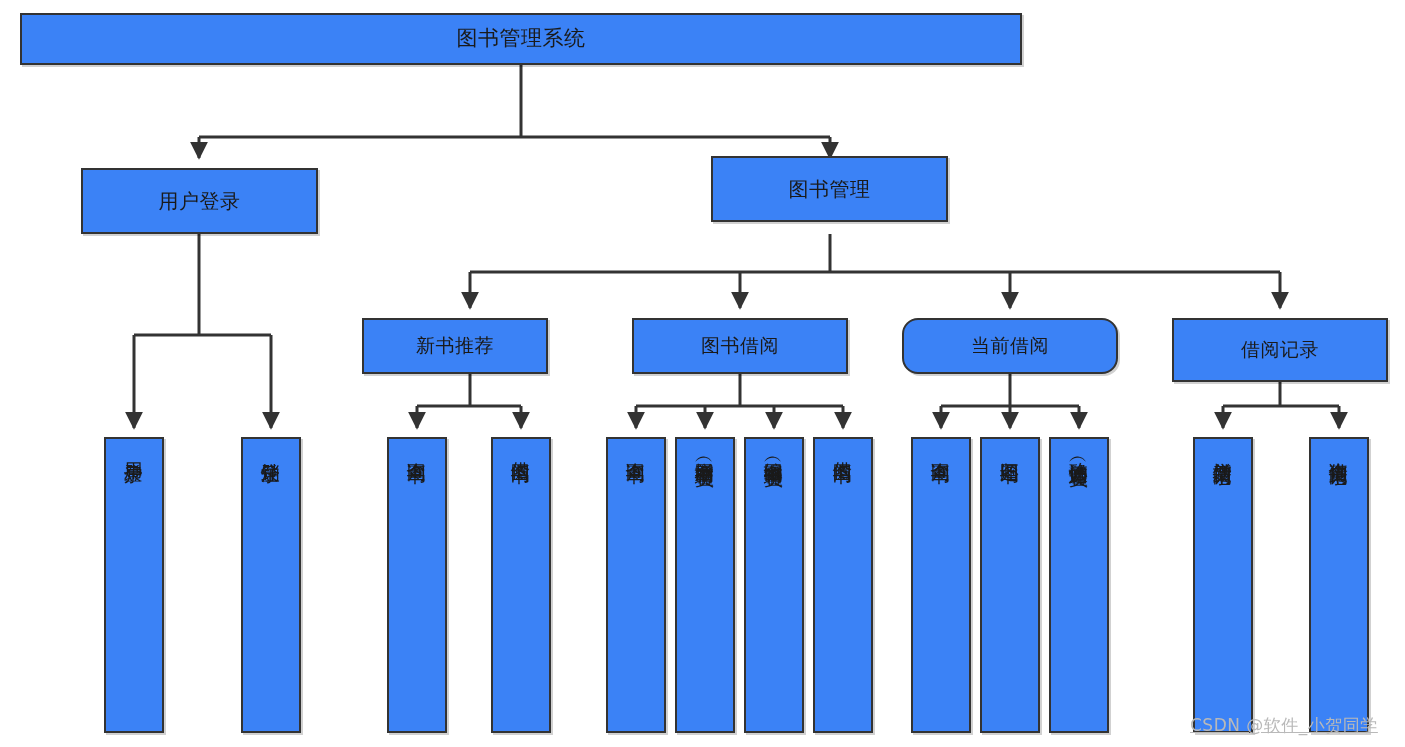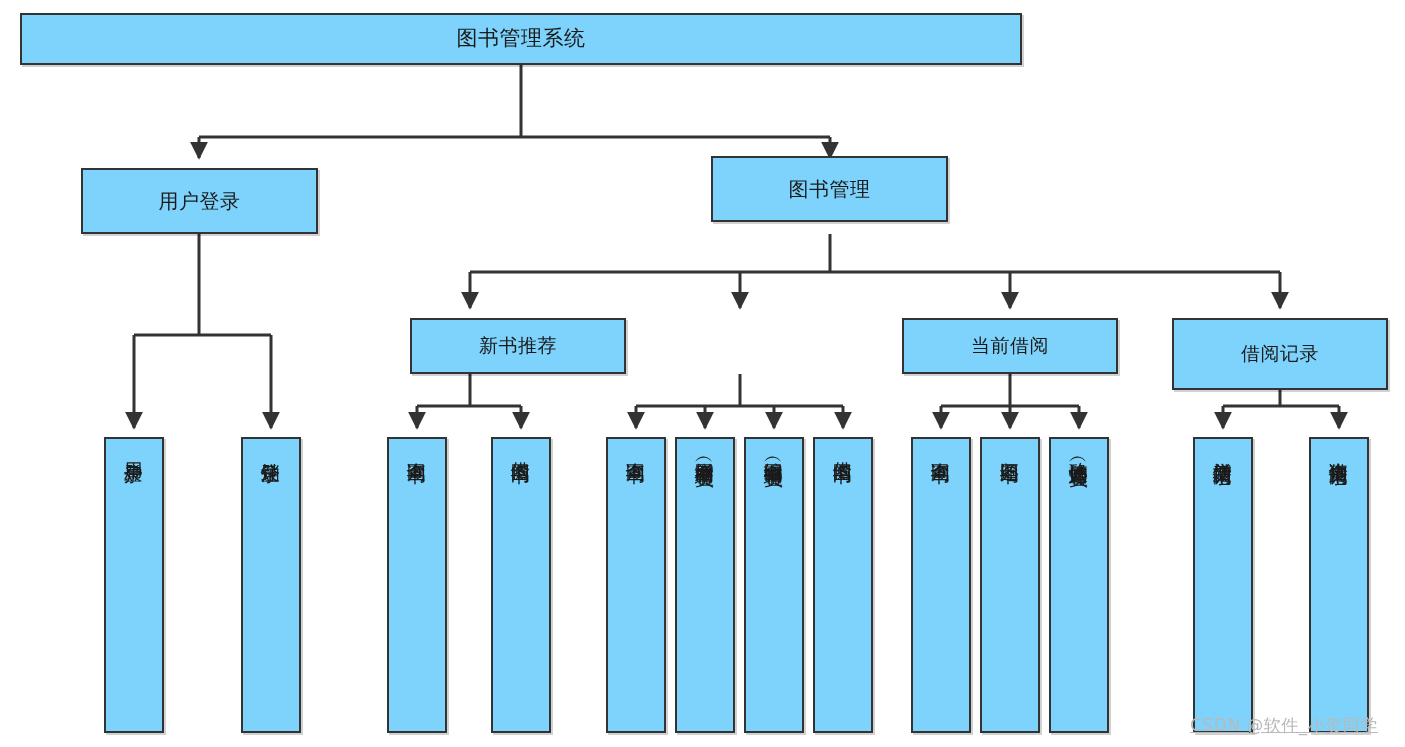--- a/index.html
+++ b/index.html
@@ -22,21 +22,21 @@
     position: absolute;
     left: 0;
     top: 0;
     width: 1405px;
     height: 747px;
     pointer-events: none;
   }
   .node {
     position: absolute;
     box-sizing: border-box;
-    background: #7dd3fc;
+    background: #3b82f6;
     border: 2px solid #333333;
     display: flex;
     align-items: center;
     justify-content: center;
     box-shadow: 2px 2px 0 rgba(0,0,0,0.18);
     z-index: 2;
   }
   .node .label {
     color: #1a1a1a;
     text-align: center;
@@ -129,27 +129,30 @@
     <span class="label">图书管理系统</span>
   </div>
 
   <div class="node level-1" style="left:81px; top:168px; width:237px; height:66px;">
     <span class="label">用户登录</span>
   </div>
   <div class="node level-1" style="left:711px; top:156px; width:237px; height:66px;">
     <span class="label">图书管理</span>
   </div>
 
-  <div class="node level-2" style="left:362px; top:318px; width:216px; height:56px;margin-left:48px;">
+  <div class="node level-2" style="left:362px; top:318px; width:186px; height:56px;">
     <span class="label">新书推荐</span>
   </div>
-  <div class="node level-2" style="left:902px; top:318px; width:216px; height:56px;">
+  <div class="node level-2" style="left:632px; top:318px; width:216px; height:56px;">
+    <span class="label">图书借阅</span>
+  </div>
+  <div class="node level-2" style="left:902px; top:318px; width:216px; height:56px;border-radius:16px;">
     <span class="label">当前借阅</span>
   </div>
-  <div class="node level-2" style="left:1172px; top:318px; width:216px; height:72px;">
+  <div class="node level-2" style="left:1172px; top:318px; width:216px; height:64px;">
     <span class="label">借阅记录</span>
   </div>
 
   <div class="node leaf" style="left:104px; top:437px; width:60px; height:296px;">
     <span class="label">用户登录</span>
   </div>
   <div class="node leaf" style="left:241px; top:437px; width:60px; height:296px;">
     <span class="label">注销登录</span>
   </div>
 

